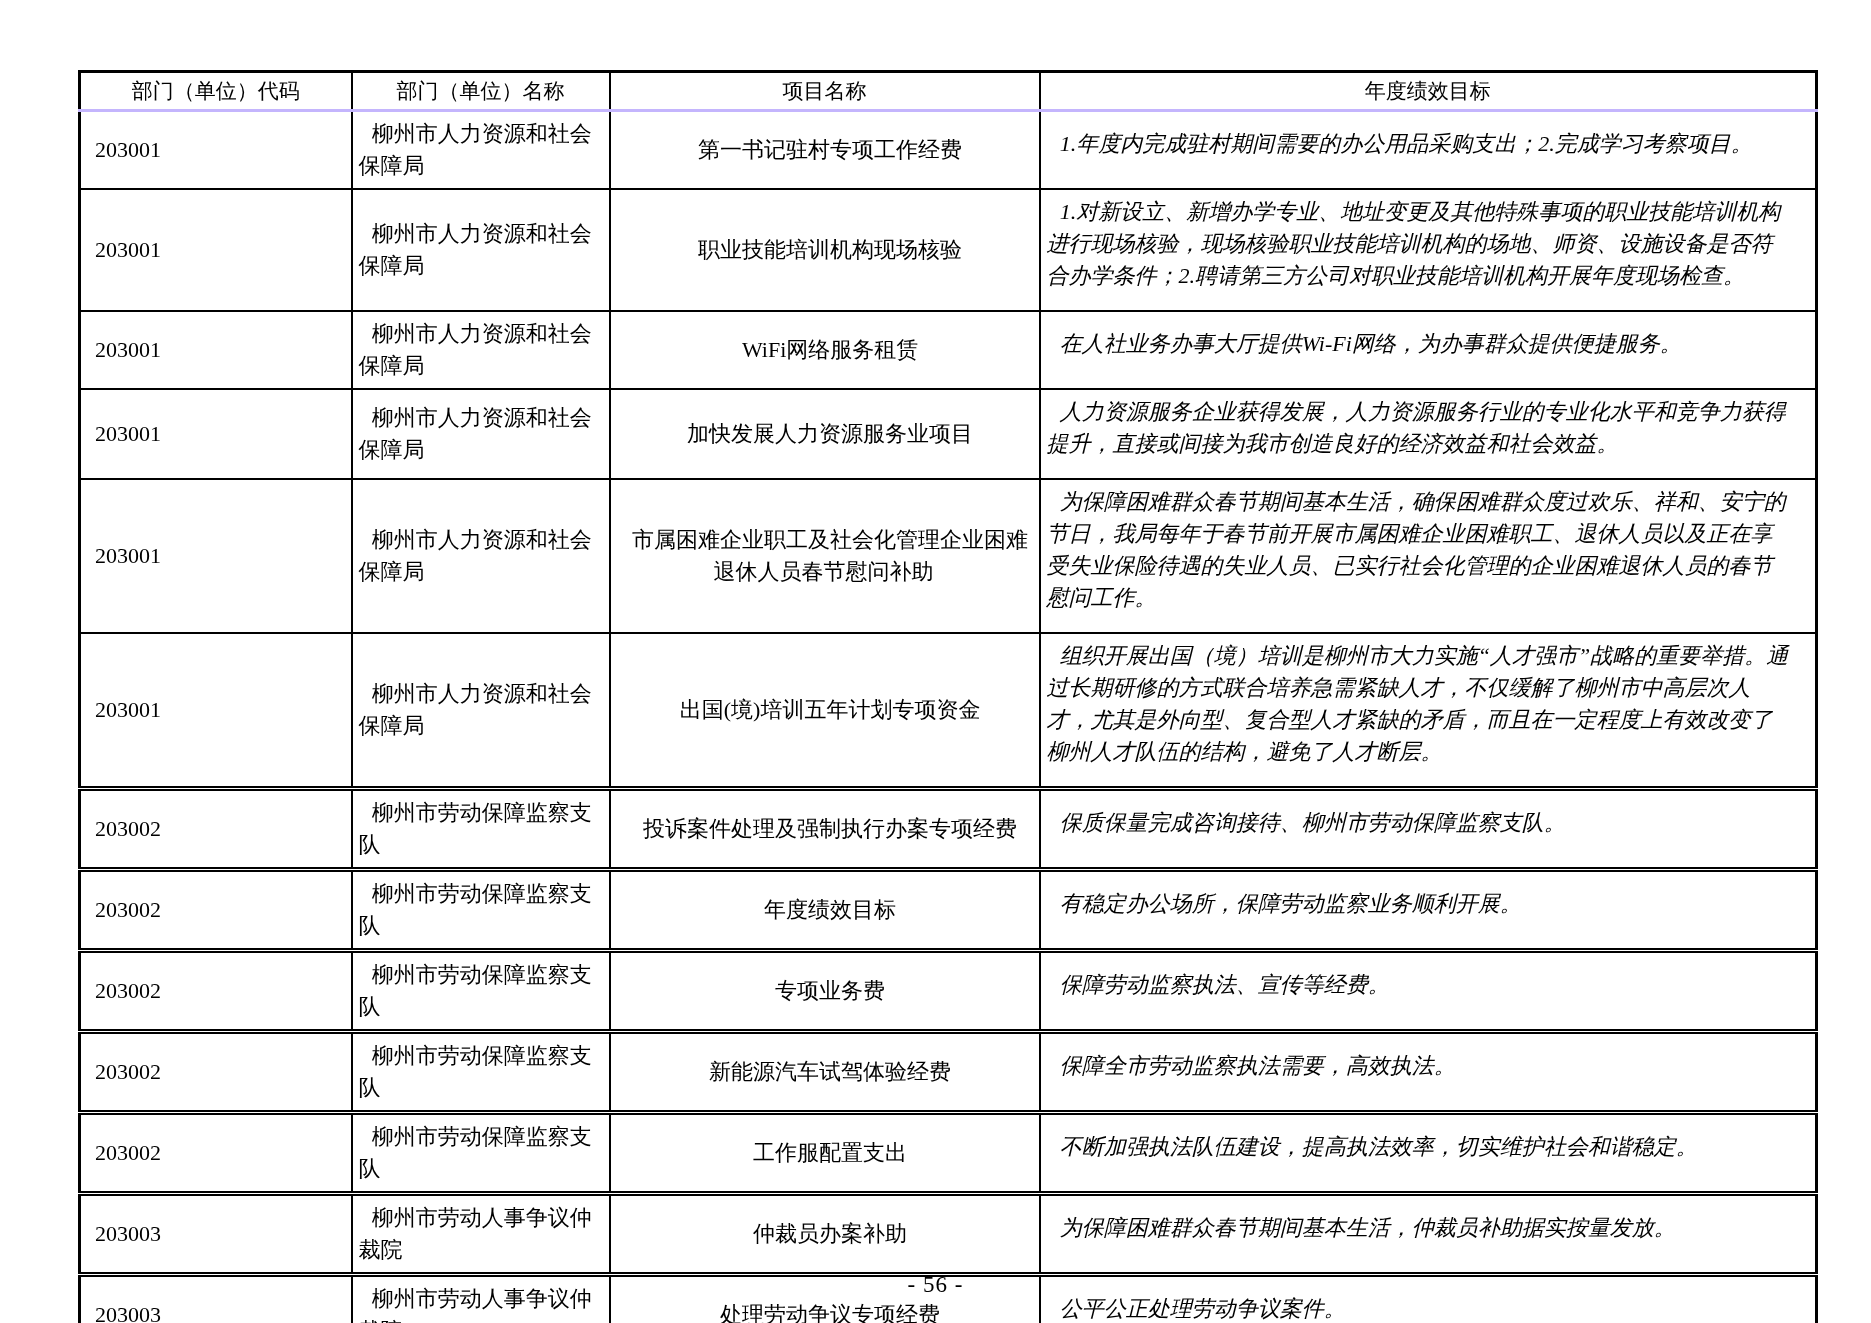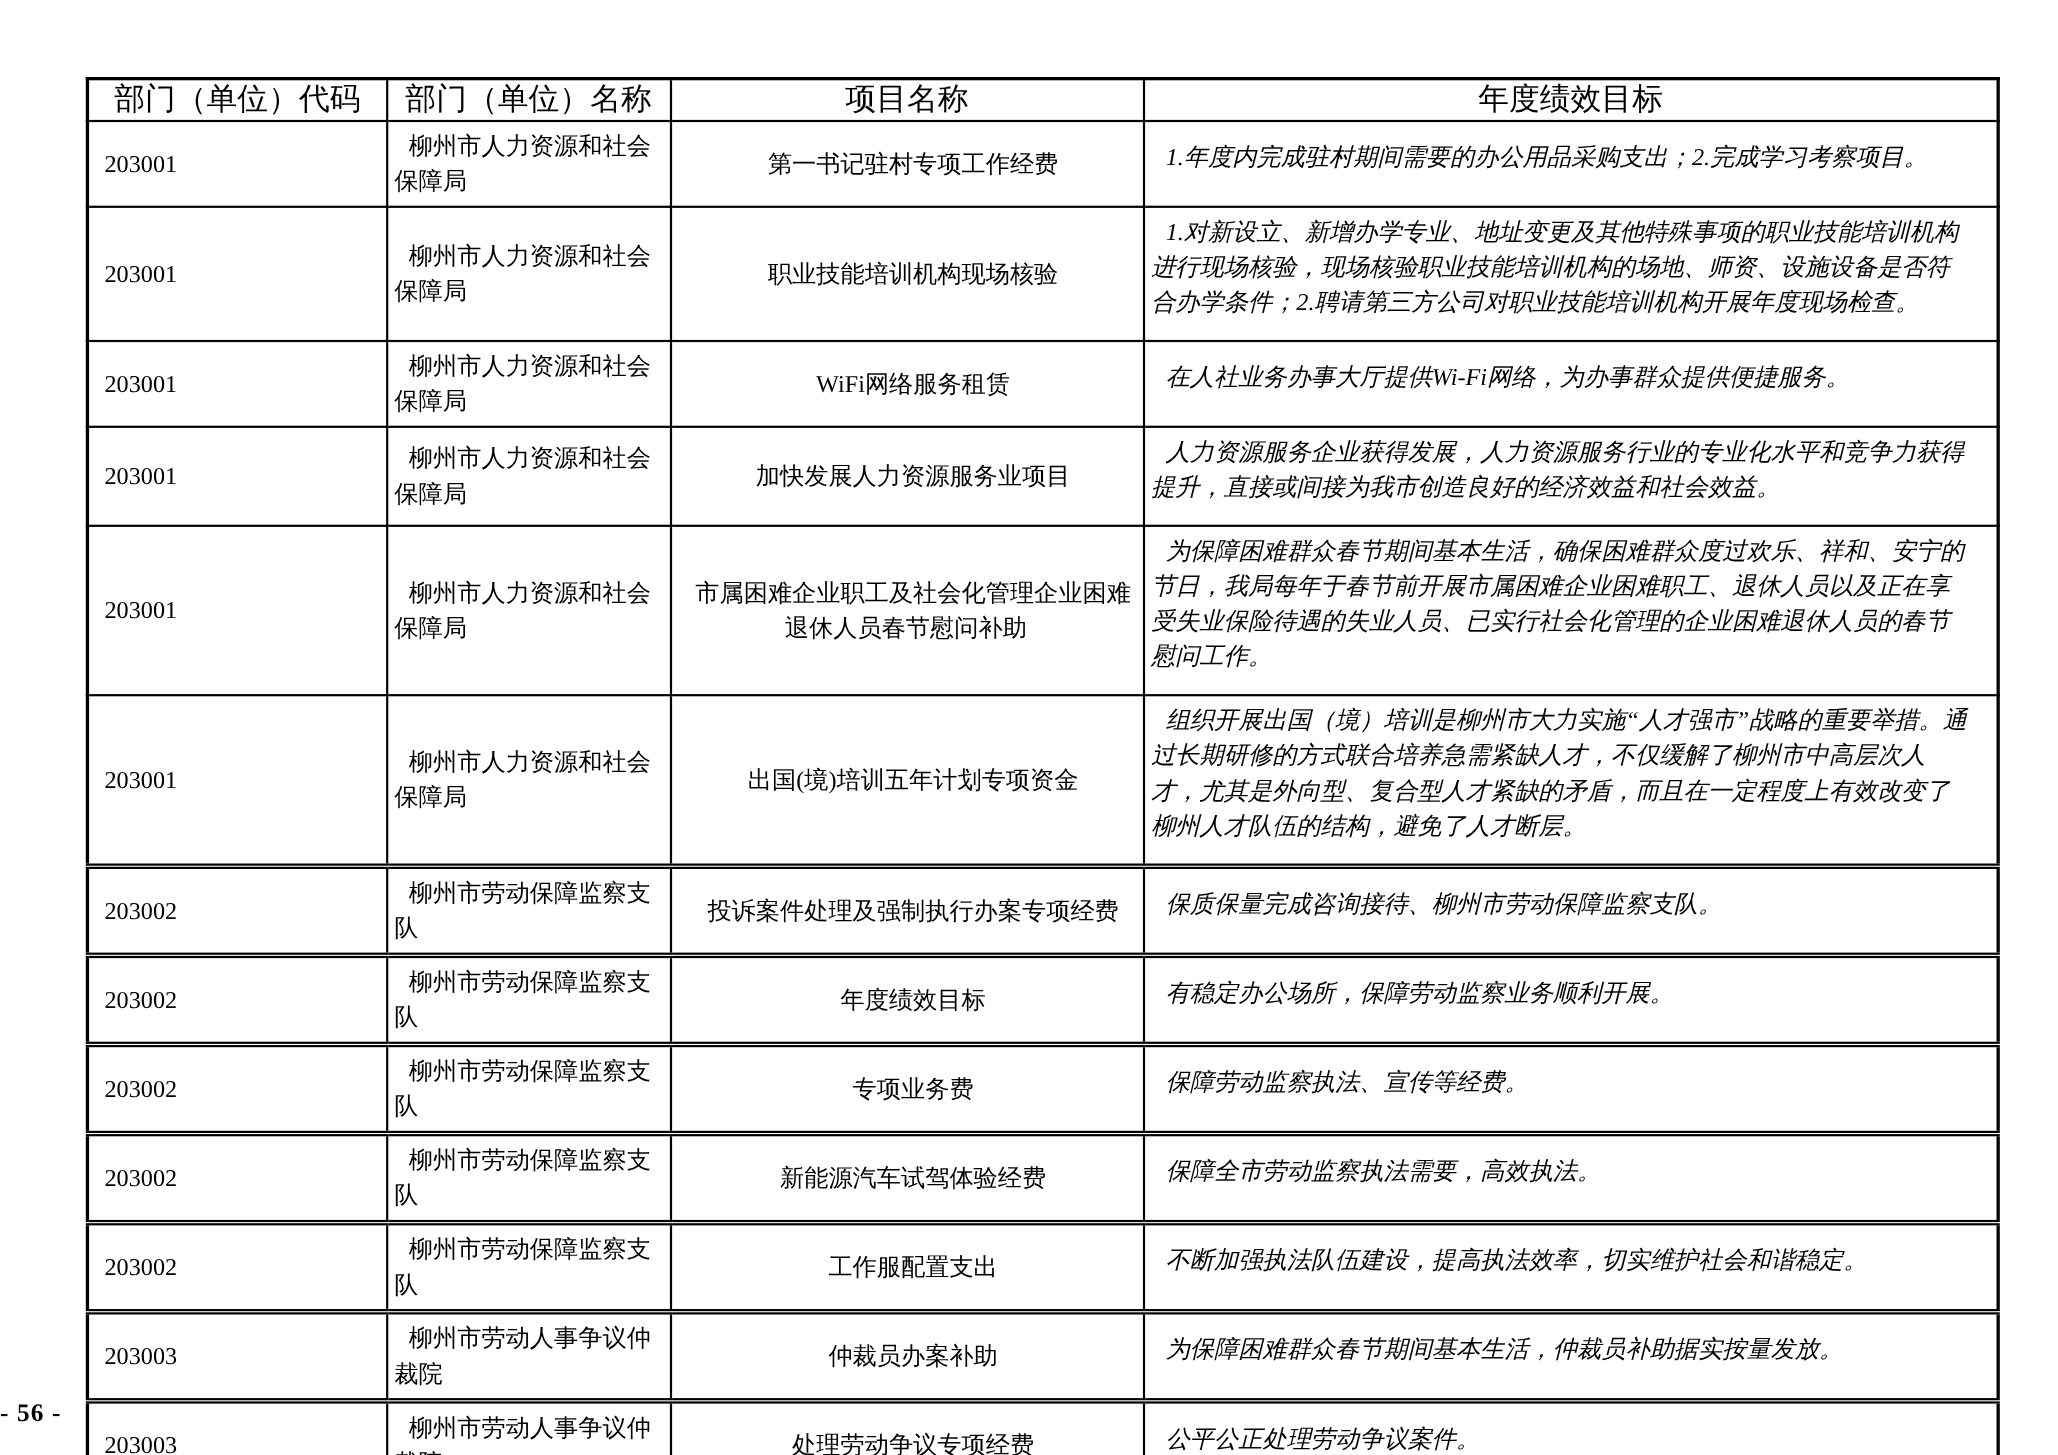--- a/index.html
+++ b/index.html
@@ -29,40 +29,39 @@
   .perf-table th, .perf-table td {
     border: 2px solid #000;
     font-size: 22px;
     line-height: 32px;
     font-weight: normal;
     vertical-align: middle;
     color: #000;
     overflow: hidden;
   }
   .perf-table thead th {
-    font-size: 28px;
+    font-size: 21px;
     height: 36px;
     text-align: center;
     padding: 2px 4px;
-    border-bottom: 1px solid #c4b5fd;
+    border-bottom: 3px solid #c4b5fd;
   }
   .perf-table td.code    { padding: 6px 4px 6px 14px; }
   .perf-table td.name    { padding: 6px 6px; text-indent: 0.6em; }
   .perf-table td.project { padding: 6px 6px 6px 4px; text-indent: 0.6em; text-align: center; }
   .perf-table td.target  { padding: 6px 22px 18px 6px; text-indent: 0.6em; font-style: italic; }
   .perf-table tr.sep td  { border-top: 5px double #000; }
   .page-number {
     position: absolute;
     top: 1272px;
     left: 0;
     width: 100%;
-    text-align: left;
+    text-align: center;
     font-size: 23px;
     letter-spacing: 1px;
-    font-weight: bold;
   }
 </style>
 </head>
 <body>
 
 <div class="sheet">
 
   <table class="perf-table">
     <colgroup>
       <col style="width:272px">

